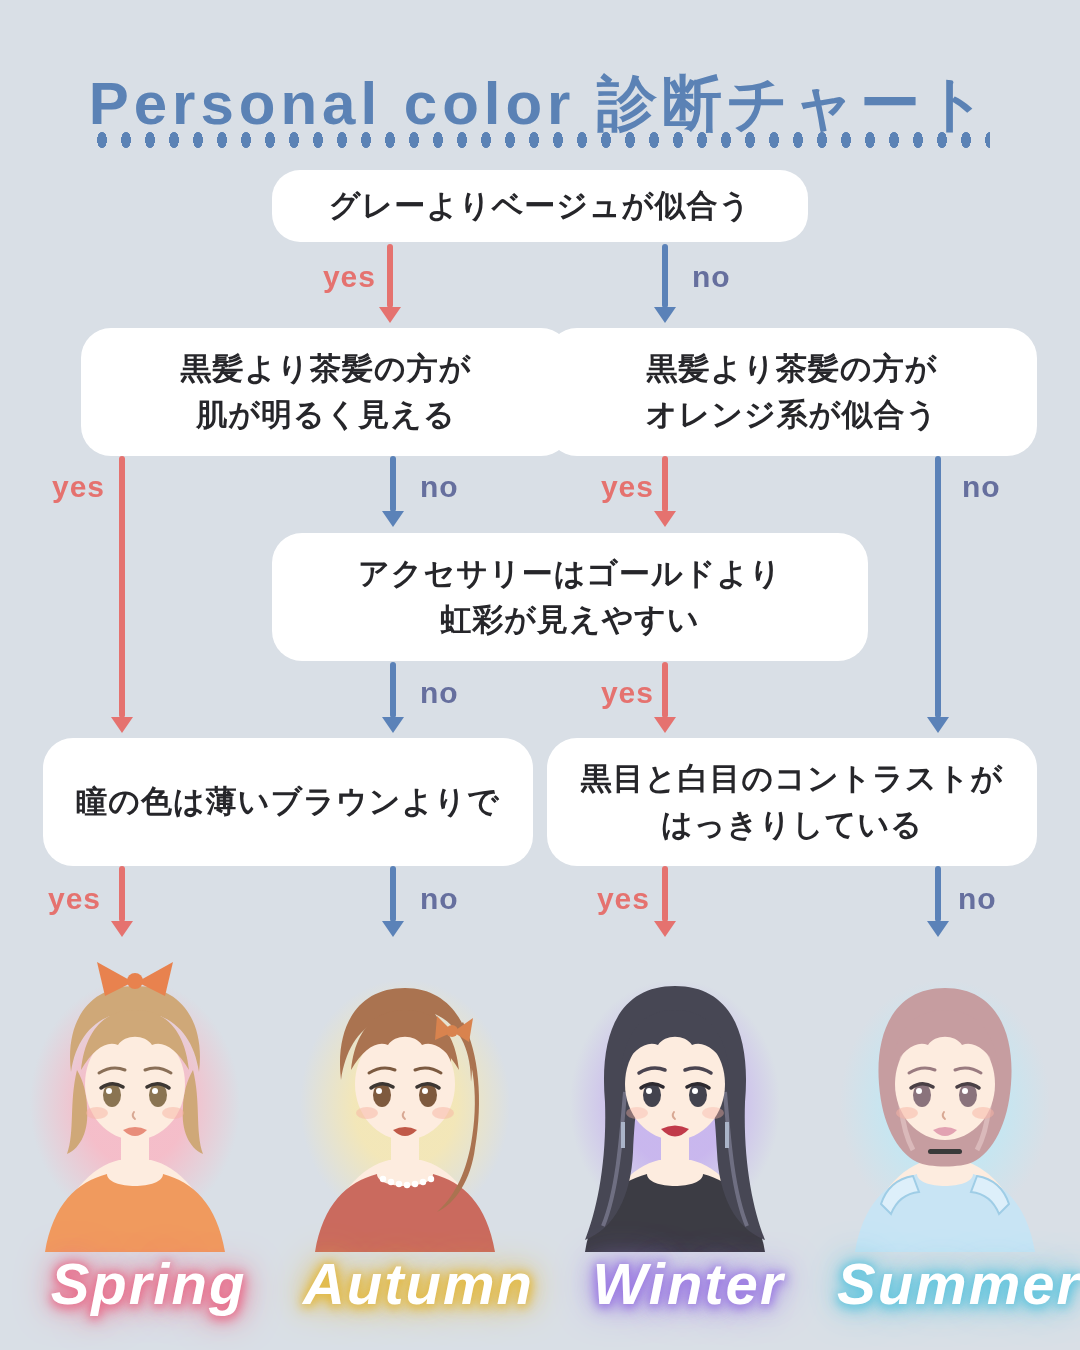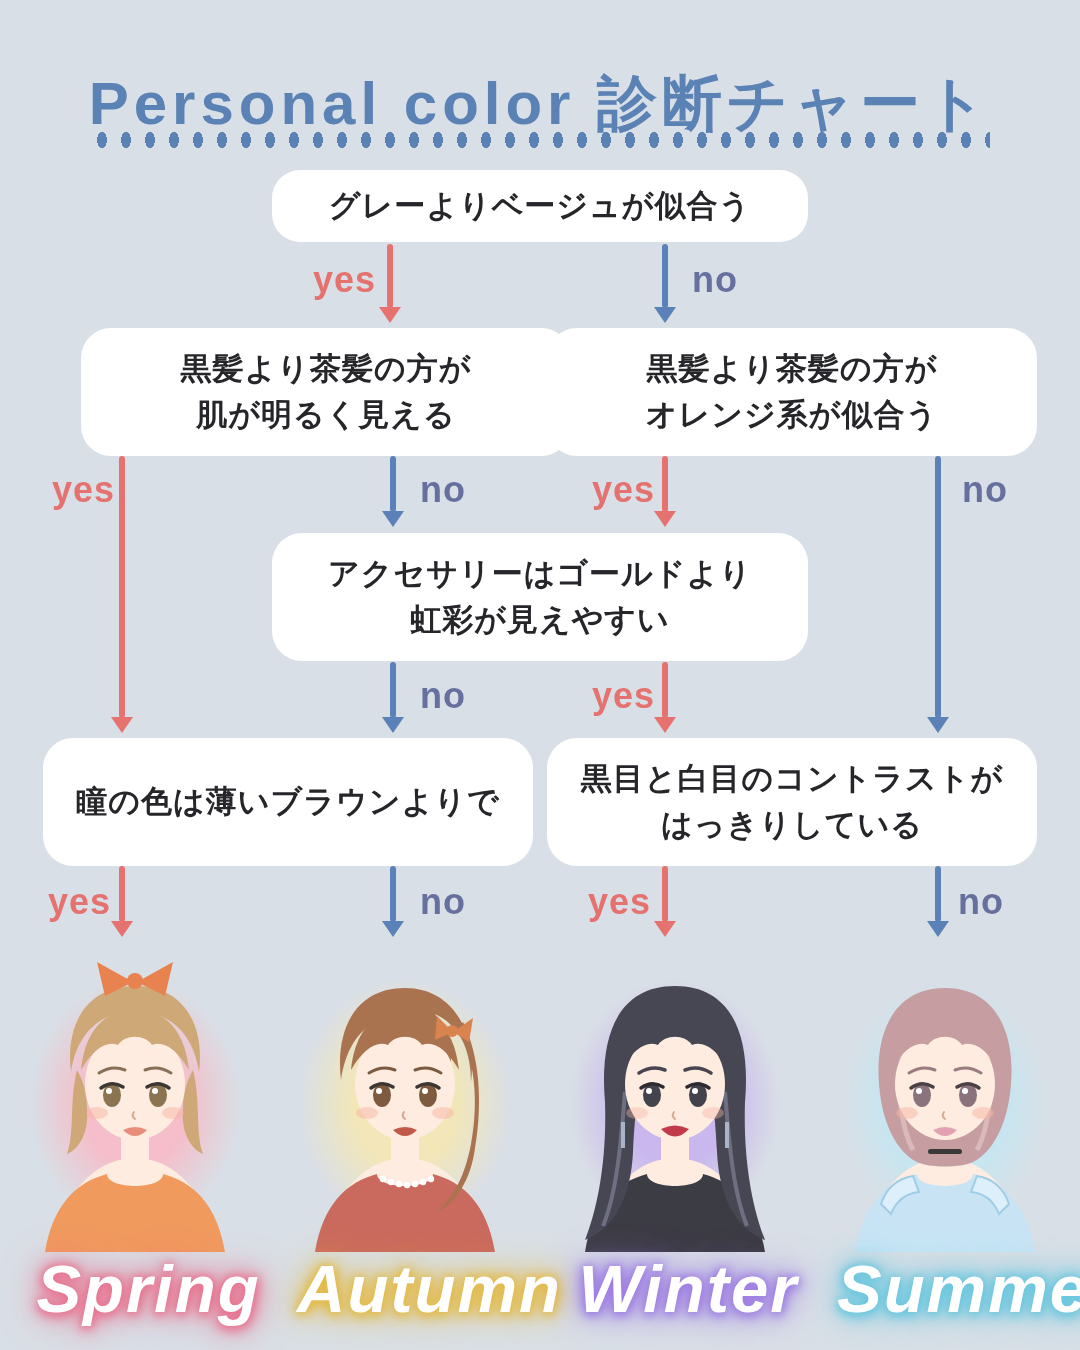--- a/index.html
+++ b/index.html
@@ -22,21 +22,21 @@
   }
   .qbox{
     position:absolute;background:var(--box-bg,#fff);border-radius:30px;
     display:flex;flex-direction:column;justify-content:center;align-items:center;
     font-weight:bold;font-size:31px;line-height:1.5;letter-spacing:1px;
     color:var(--box-text,#26262a);text-align:center;
   }
   .q1{left:272px;top:170px;width:536px;height:72px;border-radius:28px;text-align:center;}
   .q2{left:43px;top:328px;width:490px;height:128px;margin-left:38px;}
   .q3{left:547px;top:328px;width:490px;height:128px;}
-  .q4{left:272px;top:533px;width:536px;height:128px;}
+  .q4{left:272px;top:533px;width:596px;height:128px;}
   .q5{left:43px;top:738px;width:490px;height:128px;}
   .q6{left:547px;top:738px;width:490px;height:128px;}
   .arrow{position:absolute;width:6px;border-radius:3px;}
   .arrow::after{
     content:"";position:absolute;left:50%;transform:translateX(-50%);bottom:-15px;
     width:0;height:0;border-left:11px solid transparent;border-right:11px solid transparent;
     border-top:16px solid;
   }
   .arrow.red{background:var(--yes,#e5726f);}
   .arrow.red::after{border-top-color:var(--yes,#e5726f);}
@@ -47,21 +47,21 @@
   .a3{left:119px;top:456px;height:262px;}
   .a4{left:390px;top:456px;height:56px;}
   .a5{left:662px;top:456px;height:56px;}
   .a6{left:935px;top:456px;height:262px;}
   .a7{left:390px;top:662px;height:56px;}
   .a8{left:662px;top:662px;height:56px;}
   .a9{left:119px;top:866px;height:56px;}
   .a10{left:390px;top:866px;height:56px;}
   .a11{left:662px;top:866px;height:56px;}
   .a12{left:935px;top:866px;height:56px;}
-  .edge-label{position:absolute;font-weight:bold;font-size:36px;letter-spacing:1px;line-height:1;}
+  .edge-label{position:absolute;font-weight:bold;font-size:30px;letter-spacing:1px;line-height:1;}
   .edge-label.yes{color:var(--yes,#e5726f);}
   .edge-label.no{color:var(--no-label,#666f9e);}
   .l1{left:306px;top:262px;width:70px;text-align:right;}
   .l2{left:692px;top:262px;}
   .l3{left:52px;top:472px;}
   .l4{left:420px;top:472px;}
   .l5{left:592px;top:472px;width:62px;text-align:right;}
   .l6{left:962px;top:472px;}
   .l7{left:420px;top:678px;}
   .l8{left:592px;top:678px;width:62px;text-align:right;}
@@ -72,21 +72,21 @@
   .result-card{position:absolute;top:950px;width:270px;height:400px;}
   .rc0{left:0;}.rc1{left:270px;}.rc2{left:540px;}.rc3{left:810px;}
   .glow{
     position:absolute;left:0;top:-6px;width:270px;height:320px;border-radius:50%;
     background:radial-gradient(closest-side,var(--glow) 0%,var(--glow) 38%,transparent 78%);
     opacity:.95;
   }
   .girl{position:absolute;left:15px;top:2px;width:240px;height:300px;}
   .season-label{
     position:absolute;top:300px;left:0;width:100%;text-align:center;
-    font-size:67px;font-weight:bold;font-style:italic;letter-spacing:2px;color:#ffffff;
+    font-size:58px;font-weight:bold;font-style:italic;letter-spacing:2px;color:#ffffff;
     text-shadow:0 0 10px var(--label-glow),0 0 22px var(--label-glow),
                 0 0 38px var(--label-glow),0 3px 12px var(--label-glow);
     padding-left:27px;
   }
 </style>
 </head>
 <body>
 
 <div class="canvas" style="--background: #d9dfe6; --title: #5b82b5; --dots: #5b82b5; --box-bg: #ffffff; --box-text: #26262a; --yes: #e5726f; --no-arrow: #5b82b8; --no-label: #666f9e; --skin: #fdecdf;">
 

